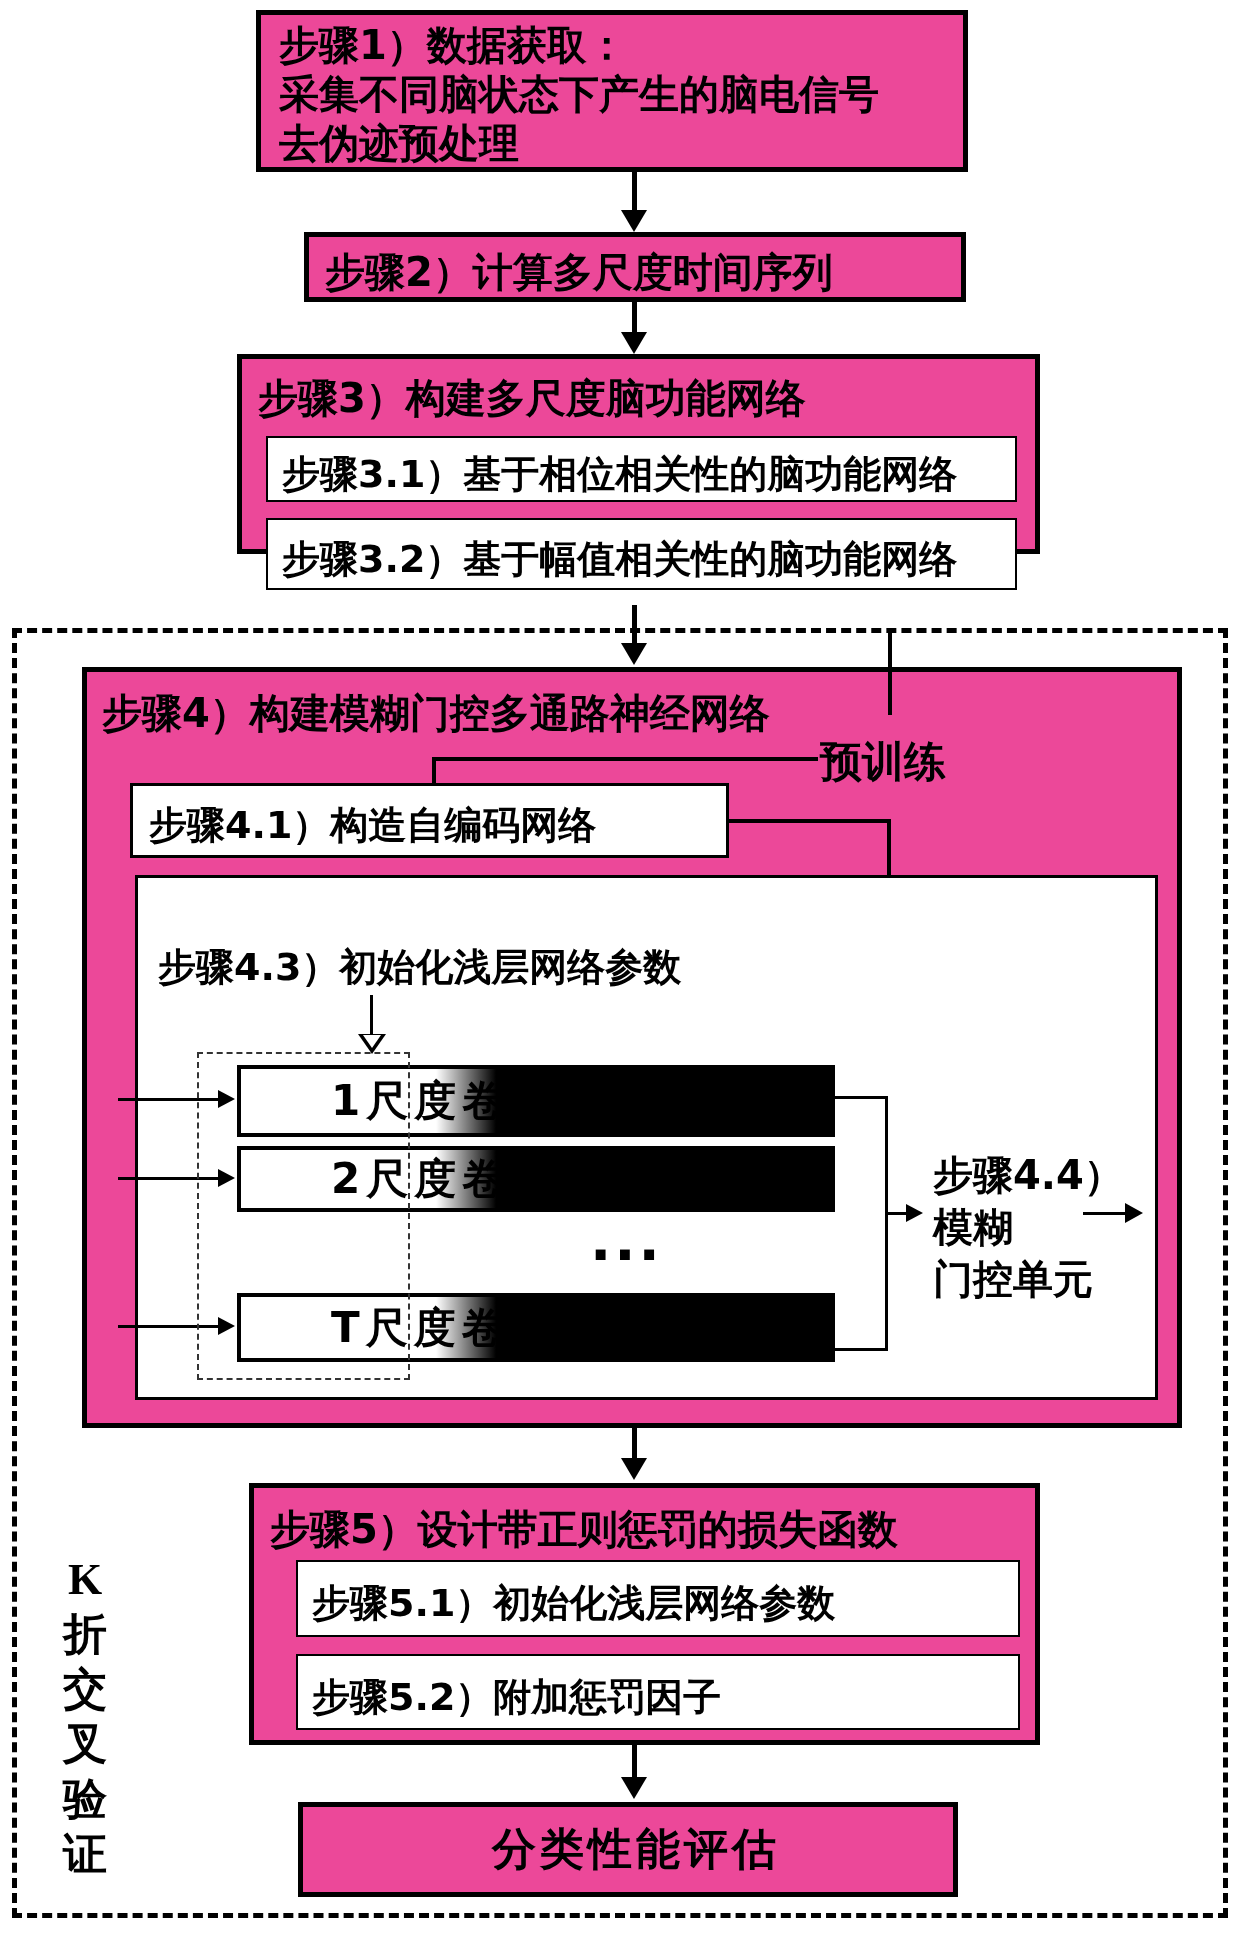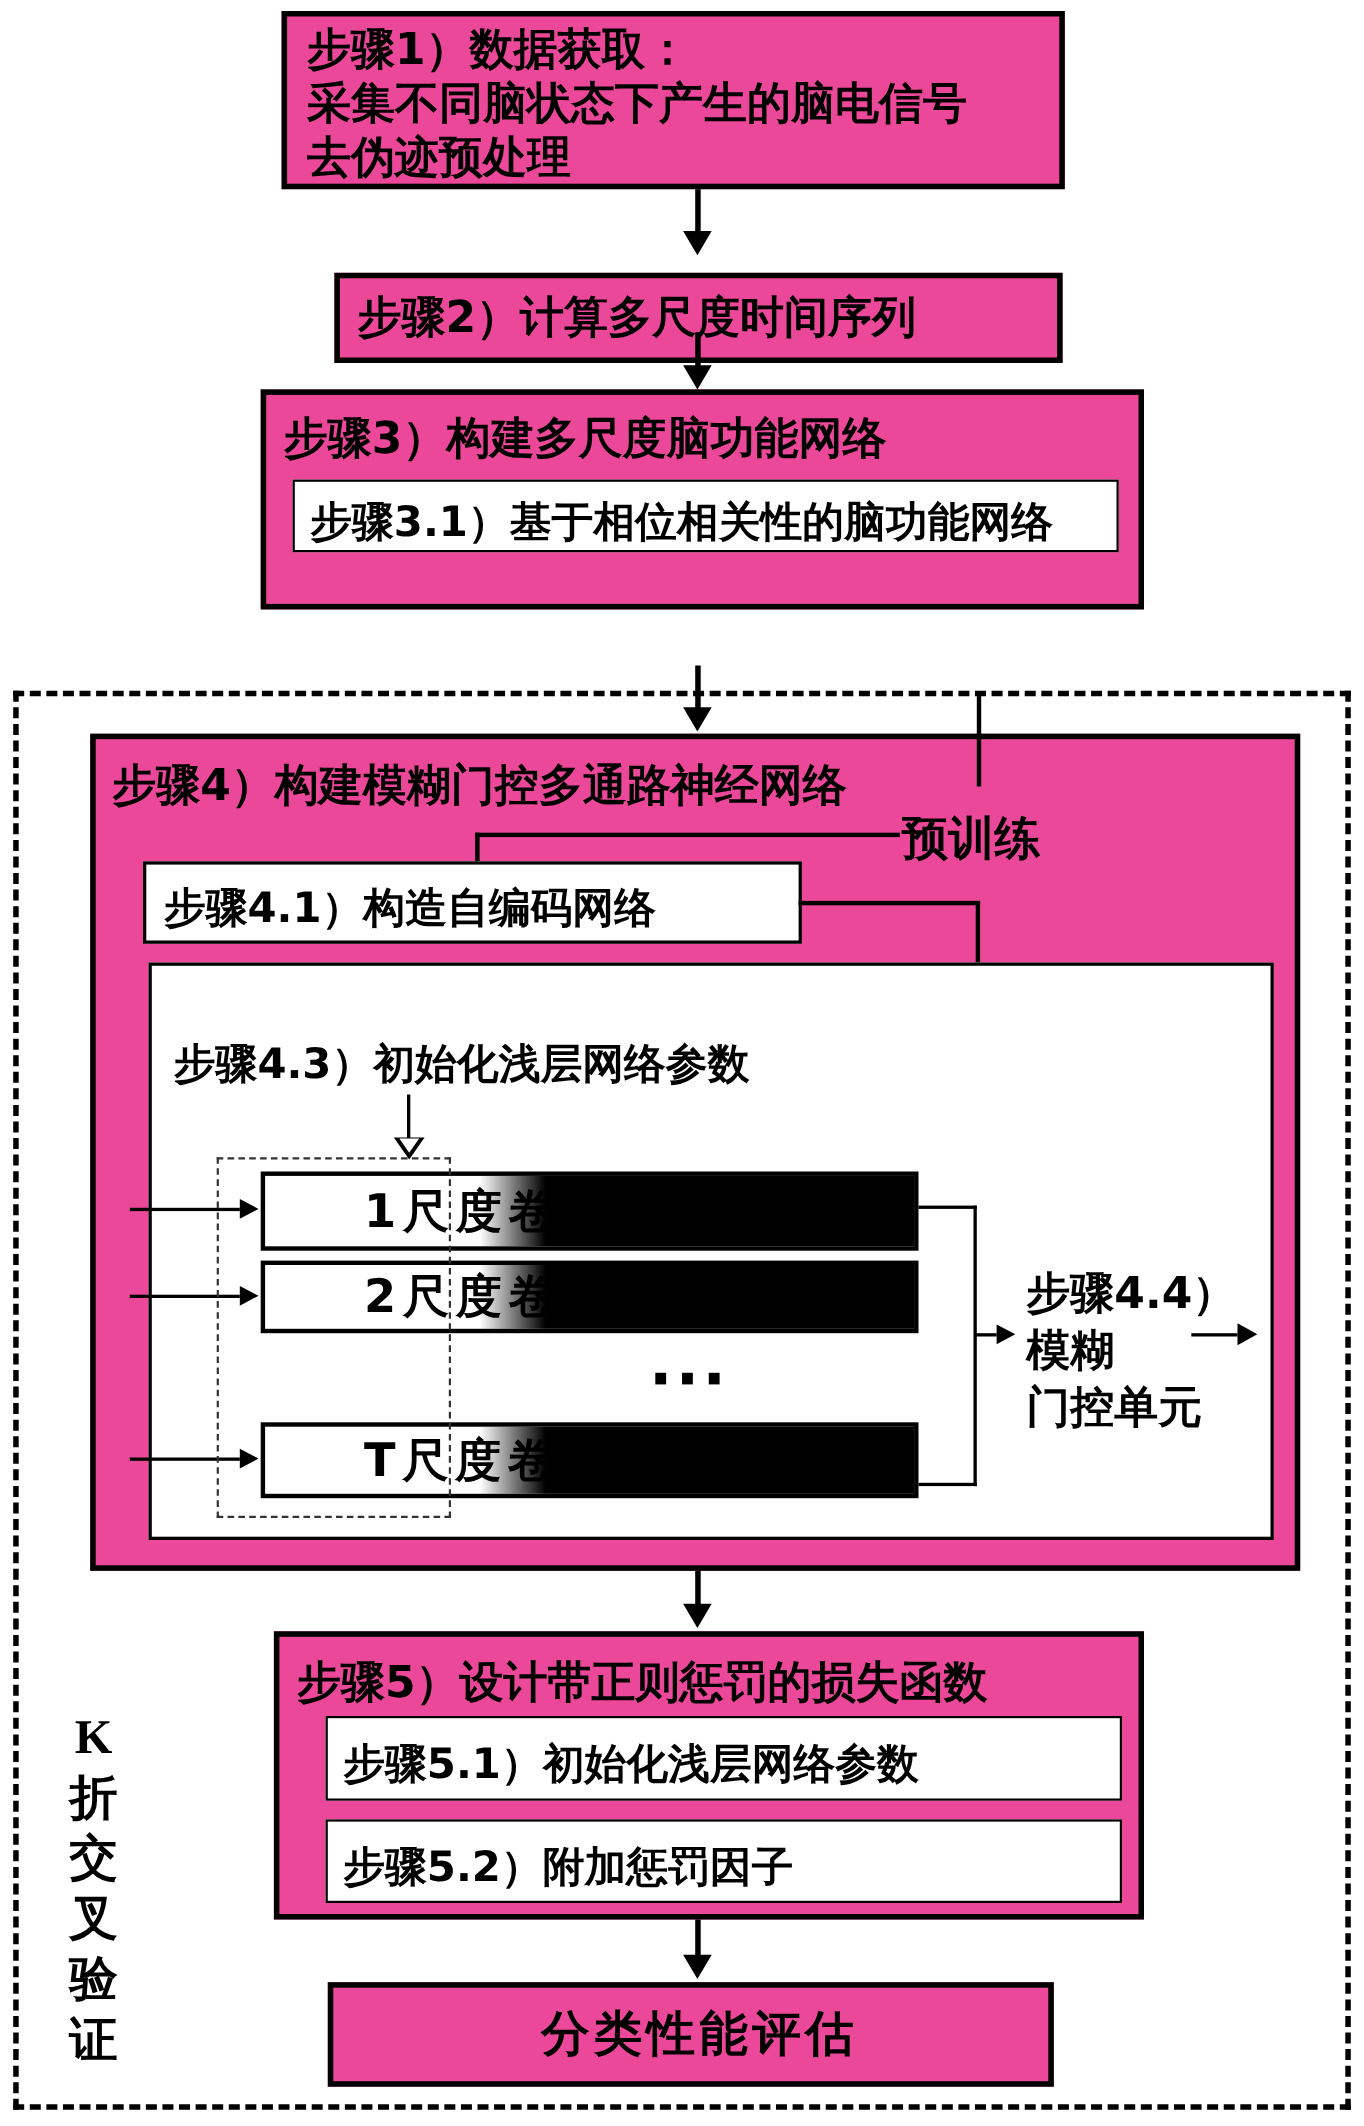--- a/index.html
+++ b/index.html
@@ -50,31 +50,34 @@
 
   <div class="box-thick" style="left:256px;top:10px;width:712px;height:162px;padding:6px 0 0 18px;">
     <div class="f40" style="line-height:49px;">步骤1）数据获取：</div>
     <div class="f40" style="line-height:49px;">采集不同脑状态下产生的脑电信号</div>
     <div class="f40" style="line-height:49px;">去伪迹预处理</div>
   </div>
 
   <div class="vline" style="left:632px;top:172px;width:5px;height:40px;"></div>
   <div class="head-down" style="left:621px;top:210px;"></div>
 
-  <div class="box-thick" style="left:304px;top:232px;width:662px;height:82px;margin-top:16px;">
+  <div class="box-thick" style="left:304px;top:232px;width:662px;height:70px;">
     <div class="txt f40" style="left:16px;top:8px;">步骤2）计算多尺度时间序列</div>
   </div>
 
   <div class="vline" style="left:632px;top:302px;width:5px;height:32px;"></div>
   <div class="head-down" style="left:621px;top:332px;"></div>
 
   <div class="box-thick" style="left:237px;top:354px;width:803px;height:200px;">
     <div class="txt f40" style="left:16px;top:12px;">步骤3）构建多尺度脑功能网络</div>
     <div class="box-thin" style="left:24px;top:77px;width:751px;height:66px;">
       <div class="txt f38" style="left:14px;top:11px;">步骤3.1）基于相位相关性的脑功能网络</div>
+    </div>
+    <div class="box-thin" style="left:24px;top:159px;width:751px;height:72px;">
+      <div class="txt f38" style="left:14px;top:14px;">步骤3.2）基于幅值相关性的脑功能网络</div>
     </div>
   </div>
 
   <div class="vline" style="left:632px;top:605px;width:5px;height:40px;z-index:7;"></div>
   <div class="head-down" style="left:621px;top:643px;z-index:7;"></div>
 
   <div class="box-thick" style="left:82px;top:667px;width:1100px;height:761px;"></div>
   <div class="txt f40" style="left:102px;top:686px;">步骤4）构建模糊门控多通路神经网络</div>
 
   <div class="vline" style="left:888px;top:629px;width:4px;height:86px;"></div>

